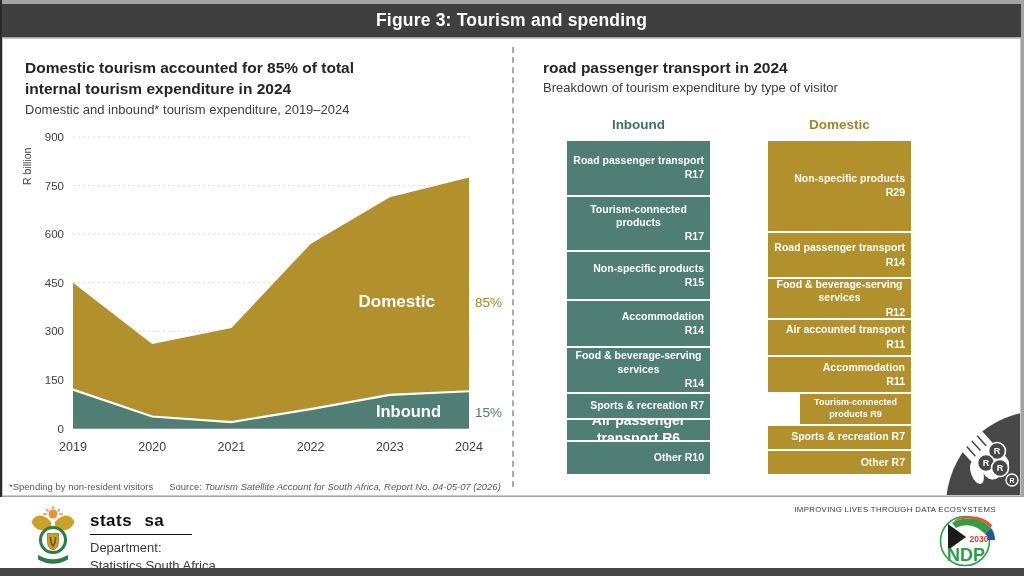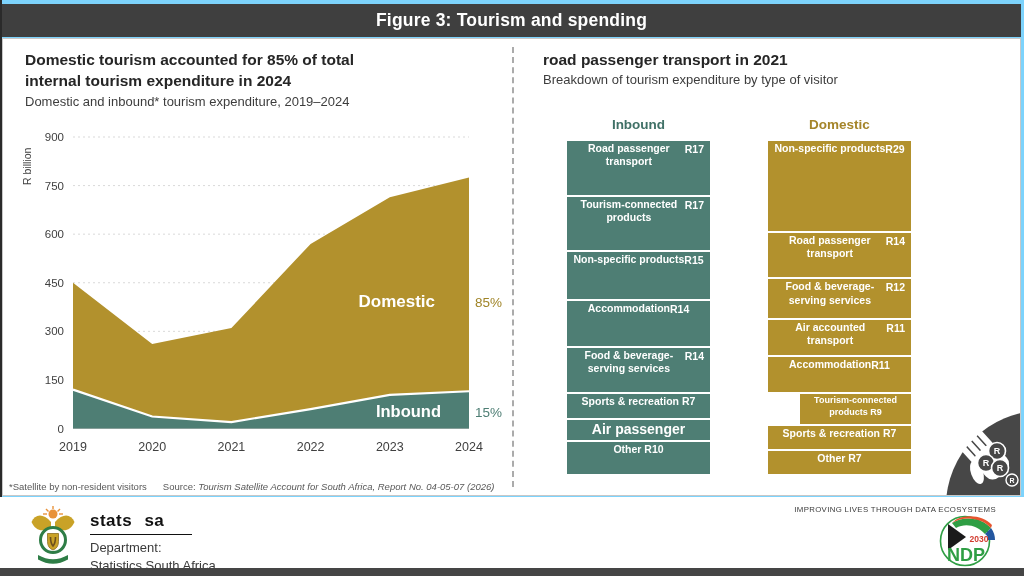--- a/index.html
+++ b/index.html
@@ -1,42 +1,42 @@
 <!DOCTYPE html>
 <html><head>
 <meta charset="utf-8">
 <style>
   * { margin:0; padding:0; box-sizing:border-box; }
   html,body { width:1024px; height:576px; background:#fff; font-family:"Liberation Sans","DejaVu Sans",sans-serif; }
-  .page { position:relative; width:1024px; height:576px; background:#7dd3fc; overflow:hidden; }
+  .page { position:relative; width:1024px; height:576px; background:#a3a3a3; overflow:hidden; }
   .left-edge { position:absolute; left:0; top:0; width:2px; height:497px; background:#2a2a2a; }
 
   .title-bar { position:absolute; left:2px; right:3px; top:4px; height:33px; background:#3f3f3f;
     display:flex; align-items:center; justify-content:center; }
   .title-bar h1 { color:#fff; font-size:17.5px; font-weight:700; letter-spacing:.2px; }
 
   .panel { position:absolute; left:2px; right:3px; top:38px; height:458px; background:#fff;
     border:1px solid #c8c8c8; overflow:hidden; }
 
-  .heading { position:absolute; color:#262626; font-size:15.5px; font-weight:700; line-height:1.38; }
+  .heading { position:absolute; color:#262626; font-size:15.5px; font-weight:700; line-height:1.38;margin-top:8px; }
   .heading .sub { font-weight:400; font-size:13px; color:#3d3d3d; margin-top:1px; }
   .heading-left { left:22px; top:10px; }
   .heading-right { left:540px; top:10px; }
 
   #area-chart { position:absolute; left:16px; top:78px; width:492px; height:348px; }
 
   .divider { position:absolute; left:509px; top:8px; height:440px; border-left:2px dashed #ababab; }
 
   .footnote { position:absolute; left:6px; top:442px; font-size:9.5px; color:#595959; display:flex; gap:16px; }
   .footnote .src em { font-style:italic; }
 
   .bd-col { position:absolute; width:143px; top:78px; }
   .bd-head { text-align:center; font-size:13.5px; font-weight:700; height:24px; }
   .bd-blocks { display:flex; flex-direction:column; height:333px; row-gap:2px; }
-  .bd-block { display:flex; flex-direction:row; align-items:flex-start; justify-content:center;
+  .bd-block { display:flex; flex-direction:column; align-items:flex-end; justify-content:center;
     color:#fff; font-weight:600; text-align:center; line-height:1.28; padding:1px 6px; overflow:hidden; }
   .bd-block .val { margin-top:1px; }
 
   .hand-circle { position:absolute; left:943px; top:372px; width:190px; height:190px;
     border-radius:50%; background:#474747; }
   .hand-svg { position:absolute; left:950px; top:378px; }
 
   .footer { position:absolute; left:0; right:0; top:497px; height:71px; background:#fff; }
   .coat-arms { position:absolute; left:30px; top:8px; }
   .statssa { position:absolute; left:90px; top:14px; }
@@ -93,28 +93,28 @@
           <path d="M 54,165.75 L 133.2,226.965 L 212.4,211.09444444444443 L 291.6,126.88333333333333 L 370.8,80.24333333333334 L 450,60.486111111111114 L 450,274.2527777777778 L 370.8,277.81555555555553 L 291.6,292.06666666666666 L 212.4,305.02222222222224 L 133.2,299.5161111111111 L 54,272.6333333333333 Z" fill="#b2912d"></path>
           <path d="M 54,272.6333333333333 L 133.2,299.5161111111111 L 212.4,305.02222222222224 L 291.6,292.06666666666666 L 370.8,277.81555555555553 L 450,274.2527777777778 L 450,311.5 L 54,311.5 Z" fill="#4e7e74"></path>
           <polyline points="54,272.6333333333333 133.2,299.5161111111111 212.4,305.02222222222224 291.6,292.06666666666666 370.8,277.81555555555553 450,274.2527777777778" fill="none" stroke="#fff" stroke-width="2.2"></polyline>
           <text x="416" y="190" text-anchor="end" font-size="17" font-weight="bold" fill="#fff">Domestic</text>
           <text x="456" y="190" font-size="13.5" fill="#a08427">85%</text>
           <text x="422" y="300" text-anchor="end" font-size="16.5" font-weight="bold" fill="#fff">Inbound</text>
           <text x="456" y="300" font-size="13.5" fill="#4e7e74">15%</text>
         </svg></div>
 
     <div class="footnote">
-      <span>*Satellite by non-resident visitors</span>
+      <span>*Spending by non-resident visitors</span>
       <span class="src"><span>Source:</span> <em>Tourism Satellite Account for South Africa, Report No. 04-05-07 (2026)</em></span>
     </div>
 
     <div class="divider"></div>
 
     <div class="heading heading-right">
-      <div>road passenger transport in 2021</div>
+      <div>road passenger transport in 2024</div>
       <div class="sub">Breakdown of tourism expenditure by type of visitor</div>
     </div>
 
     <div id="col-inbound" class="bd-col" style="left:564px;">
         <div class="bd-head" style="color: rgb(64, 113, 103);">Inbound</div>
         <div class="bd-blocks">
           <div class="bd-block" style="background: rgb(78, 126, 116); flex-grow: 17; flex-basis: 0px;">
             <div style="font-size: 10.5px;">Road passenger transport</div>
             <div class="val" style="font-size: 10.5px;">R17</div>
           </div>

